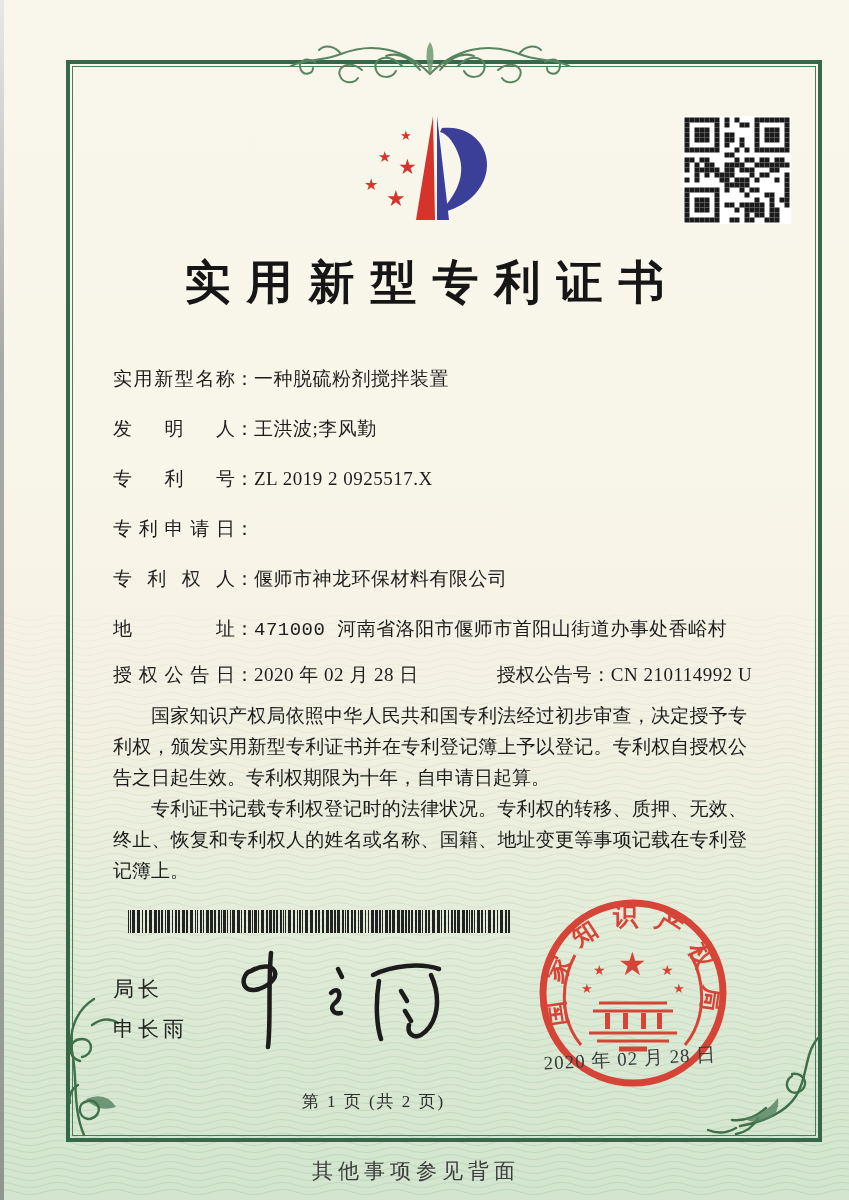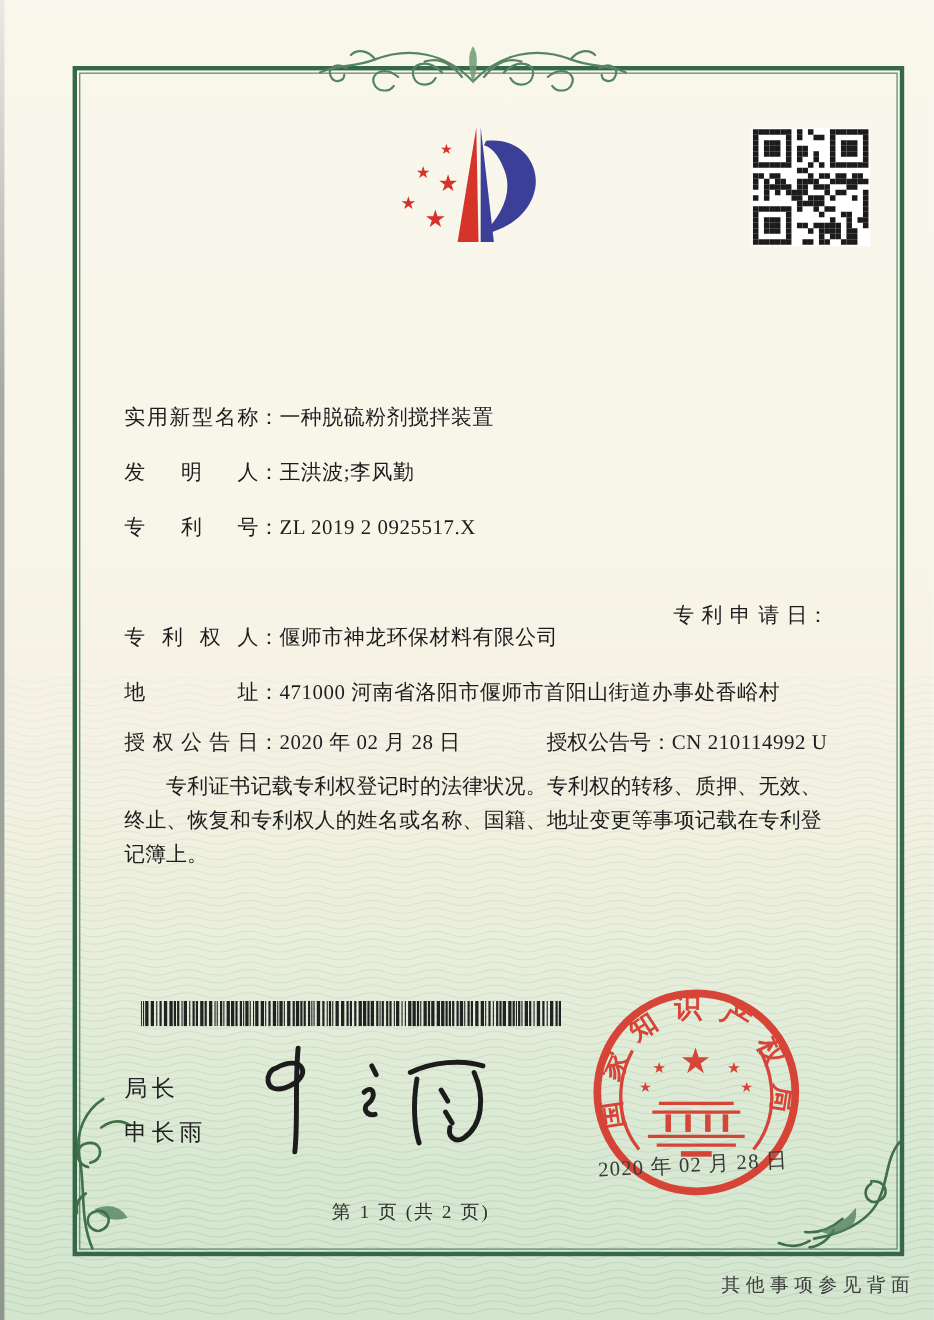--- a/index.html
+++ b/index.html
@@ -32,21 +32,21 @@
   .fcolon{flex:none;}
   .fvalue{letter-spacing:.5px;white-space:nowrap;}
   .cell2{display:flex;align-items:baseline;margin-left:48px;}
   .cell2 .flabel2{flex:none;margin-left:30px;}
   .paras{left:113px;top:700px;width:634px;}
   .paras p{margin:0;font-size:19px;line-height:31px;color:#1c1c1c;text-align:justify;text-indent:2em;}
   .signer{left:113px;font-size:21px;color:#222;letter-spacing:4px;}
   .seal-date{left:528px;top:1046px;width:204px;text-align:center;font-size:19px;color:#3a3a3a;
              letter-spacing:1px;transform:rotate(-3deg);}
   .page-foot{left:0;top:1090px;width:747px;text-align:center;font-size:17px;color:#2e2e2e;letter-spacing:2px;}
-  .back-note{left:0;top:1157px;width:832px;text-align:right;font-size:17px;color:#3c3c3c;letter-spacing:5px;}
+  .back-note{left:0;top:1157px;width:832px;text-align:center;font-size:21px;color:#3c3c3c;letter-spacing:5px;}
   .star{font-family:"DejaVu Sans",sans-serif;}
 </style>
 </head>
 <body>
 
 <div class="page">
 
   <svg id="waves" viewBox="0 0 849 590" aria-hidden="true">
       <path d="M-40 8 q14 5 28 0 q14 -5 28 0 q14 5 28 0 q14 -5 28 0 q14 5 28 0 q14 -5 28 0 q14 5 28 0 q14 -5 28 0 q14 5 28 0 q14 -5 28 0 q14 5 28 0 q14 -5 28 0 q14 5 28 0 q14 -5 28 0 q14 5 28 0 q14 -5 28 0 q14 5 28 0 q14 -5 28 0 q14 5 28 0 q14 -5 28 0 q14 5 28 0 q14 -5 28 0 q14 5 28 0 q14 -5 28 0 q14 5 28 0 q14 -5 28 0 q14 5 28 0 q14 -5 28 0 q14 5 28 0 q14 -5 28 0 q14 5 28 0 q14 -5 28 0 q14 5 28 0 q14 -5 28 0" opacity="0.10"></path>
       <path d="M-40 15 q14 5 28 0 q14 -5 28 0 q14 5 28 0 q14 -5 28 0 q14 5 28 0 q14 -5 28 0 q14 5 28 0 q14 -5 28 0 q14 5 28 0 q14 -5 28 0 q14 5 28 0 q14 -5 28 0 q14 5 28 0 q14 -5 28 0 q14 5 28 0 q14 -5 28 0 q14 5 28 0 q14 -5 28 0 q14 5 28 0 q14 -5 28 0 q14 5 28 0 q14 -5 28 0 q14 5 28 0 q14 -5 28 0 q14 5 28 0 q14 -5 28 0 q14 5 28 0 q14 -5 28 0 q14 5 28 0 q14 -5 28 0 q14 5 28 0 q14 -5 28 0 q14 5 28 0 q14 -5 28 0" opacity="0.11"></path>
@@ -408,62 +408,64 @@
       <rect x="46.5" y="101.5" width="5" height="5" fill="#1b1b1b"></rect>
       <rect x="51.5" y="101.5" width="5" height="5" fill="#1b1b1b"></rect>
       <rect x="61.5" y="101.5" width="5" height="5" fill="#1b1b1b"></rect>
       <rect x="66.5" y="101.5" width="5" height="5" fill="#1b1b1b"></rect>
       <rect x="81.5" y="101.5" width="5" height="5" fill="#1b1b1b"></rect>
       <rect x="86.5" y="101.5" width="5" height="5" fill="#1b1b1b"></rect>
       <rect x="91.5" y="101.5" width="5" height="5" fill="#1b1b1b"></rect>
     </svg>
 
 
+  <div class="abs title">实用新型专利证书</div>
 
   <div class="abs field-row" style="top:366px;">
     <span class="flabel">实用新型名称</span>
       <span class="fcolon">：</span>
     <span class="fvalue">一种脱硫粉剂搅拌装置</span>
   </div>
   <div class="abs field-row" style="top:416px;">
     <span class="flabel">发明人</span>
       <span class="fcolon">：</span>
     <span class="fvalue">王洪波;李风勤</span>
   </div>
   <div class="abs field-row" style="top:466px;">
     <span class="flabel">专利号</span>
       <span class="fcolon">：</span>
     <span class="fvalue">ZL 2019 2 0925517.X</span>
   </div>
-  <div class="abs field-row" style="top:546px;justify-content:flex-end;">
+  <div class="abs field-row" style="top:516px;">
     <span class="flabel">专利申请日</span>
       <span class="fcolon">：</span>
   </div>
   <div class="abs field-row" style="top:566px;">
     <span class="flabel">专利权人</span>
       <span class="fcolon">：</span>
     <span class="fvalue">偃师市神龙环保材料有限公司</span>
   </div>
-  <div class="abs field-row" style="top:616px;">
+  <div class="abs field-row" style="top:616px;font-family:Liberation Mono, monospace;">
     <span class="flabel">地址</span>
       <span class="fcolon">：</span>
     <span class="fvalue">471000 河南省洛阳市偃师市首阳山街道办事处香峪村</span>
   </div>
   <div class="abs field-row" style="top:662px;">
     <span class="flabel">授权公告日</span>
       <span class="fcolon">：</span>
     <span class="fvalue">2020 年 02 月 28 日</span>
     <span class="cell2">
       <span class="flabel2">授权公告号</span>
         <span>：</span>
       <span class="fvalue">CN 210114992 U</span>
     </span>
   </div>
 
   <div class="abs paras">
+    <p>国家知识产权局依照中华人民共和国专利法经过初步审查，决定授予专利权，颁发实用新型专利证书并在专利登记簿上予以登记。专利权自授权公告之日起生效。专利权期限为十年，自申请日起算。</p>
     <p>专利证书记载专利权登记时的法律状况。专利权的转移、质押、无效、终止、恢复和专利权人的姓名或名称、国籍、地址变更等事项记载在专利登记簿上。</p>
   </div>
 
   <svg id="barcode" class="abs" style="left:128px;top:910px;" width="388" height="23" viewBox="0 0 388 23">
       <rect x="0" y="0" width="1" height="23" fill="#222"></rect>
       <rect x="2" y="0" width="1" height="23" fill="#222"></rect>
       <rect x="4" y="0" width="3" height="23" fill="#222"></rect>
       <rect x="9" y="0" width="3" height="23" fill="#222"></rect>
       <rect x="14" y="0" width="1" height="23" fill="#222"></rect>
       <rect x="17" y="0" width="2" height="23" fill="#222"></rect>

